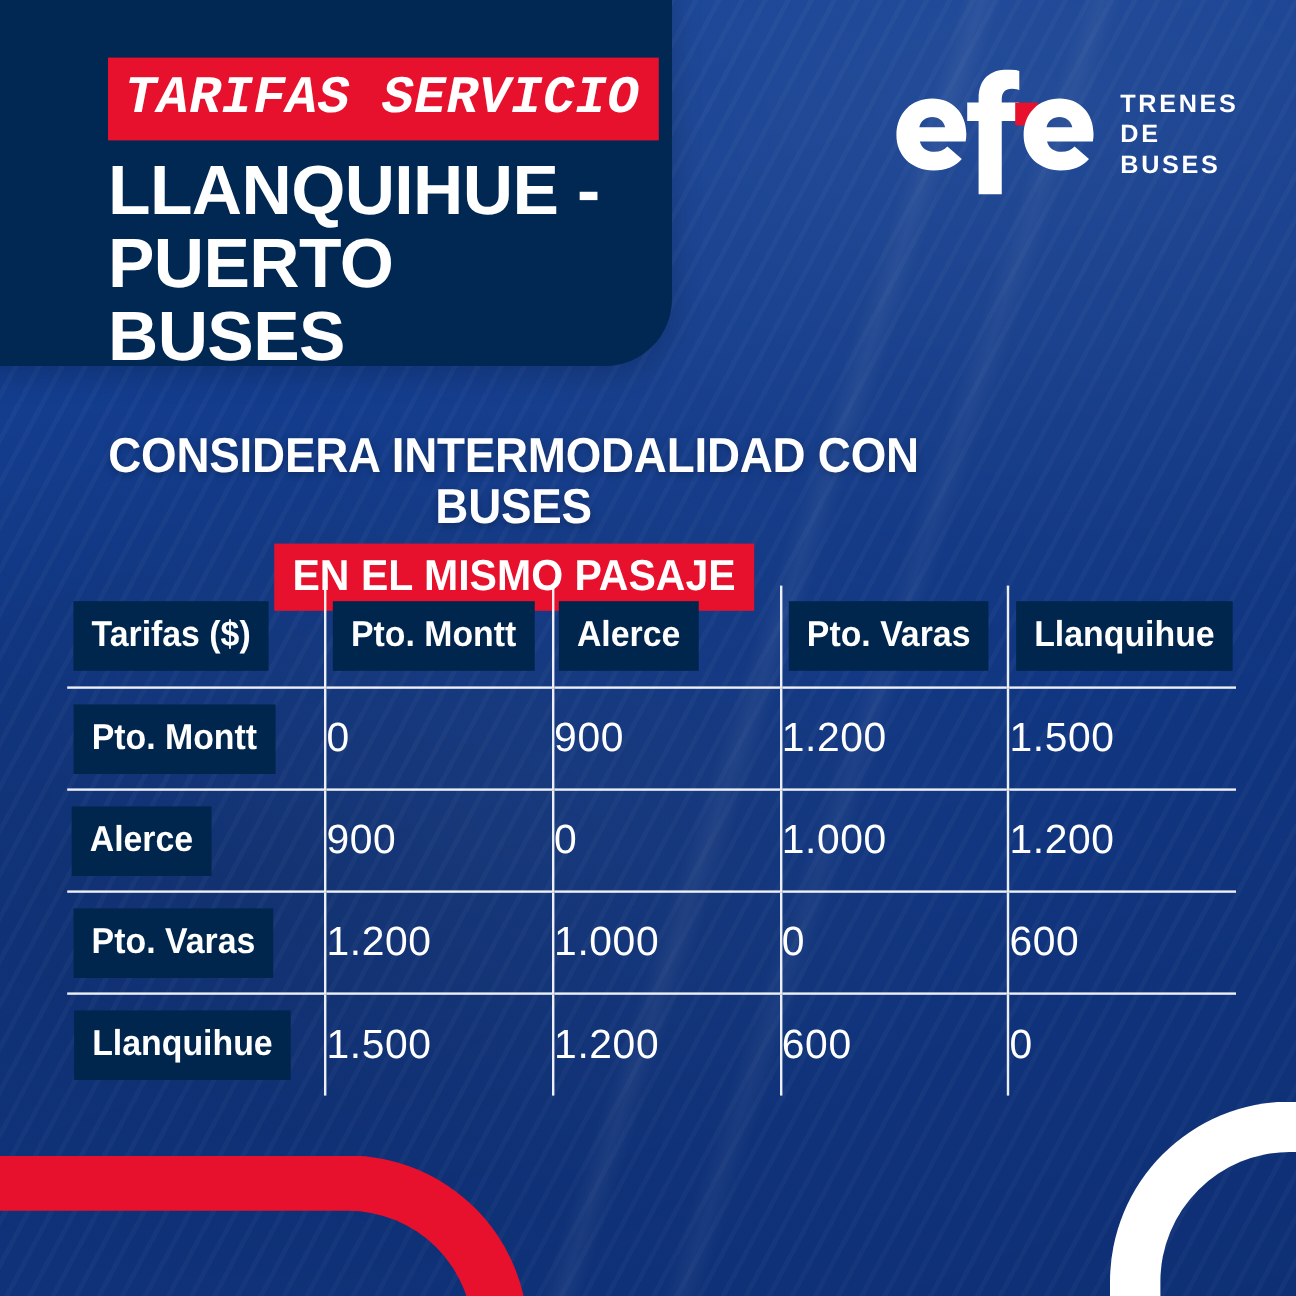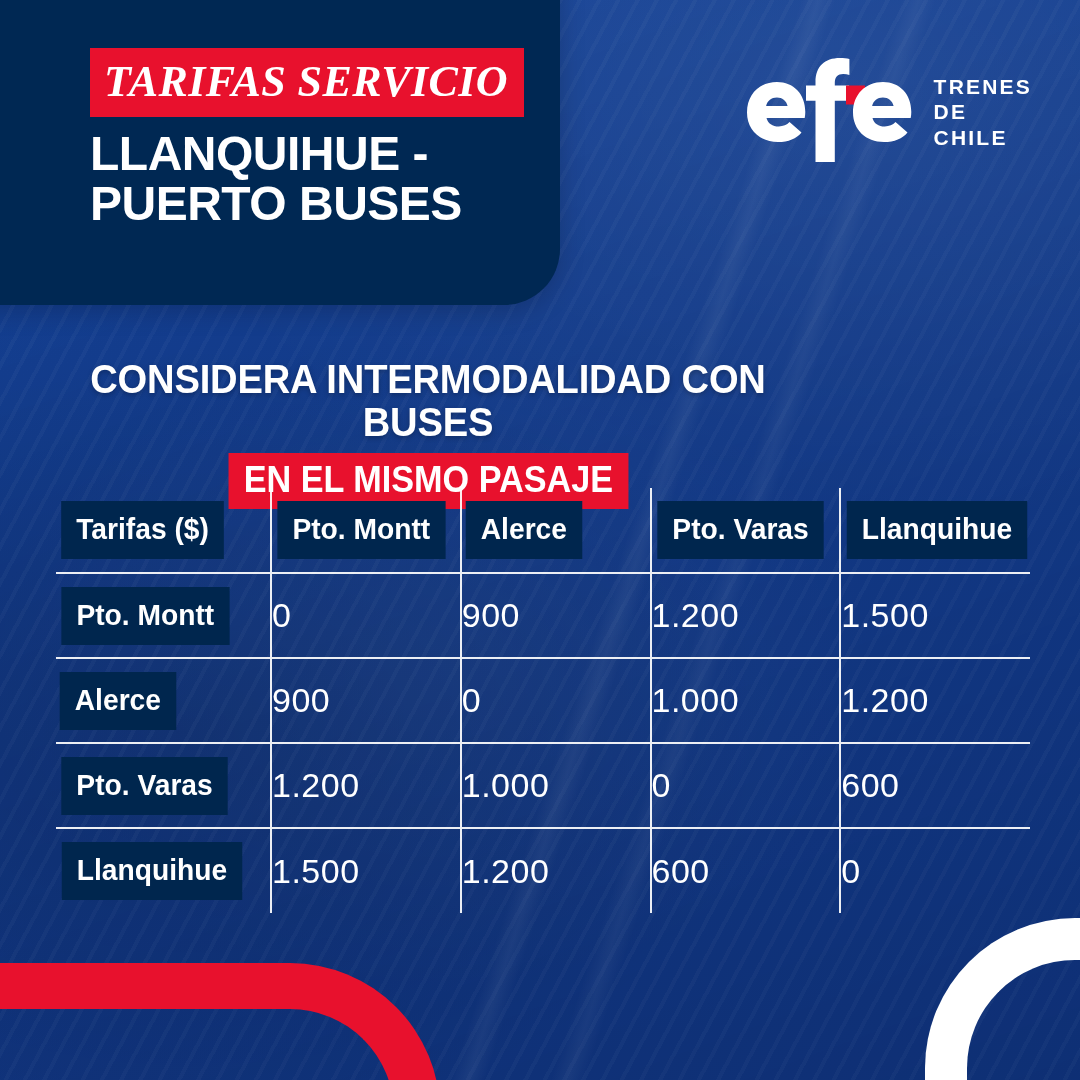--- a/index.html
+++ b/index.html
@@ -79,27 +79,27 @@
     display: inline-block;
     background: #e8112d;
     color: #ffffff;
     font-style: italic;
     font-weight: 900;
     font-size: 44px;
     letter-spacing: 0.4px;
     line-height: 1;
     padding: 12px 16px 13px 14px;
     white-space: nowrap;
-    font-family: Liberation Serif, serif;
+    font-family: Liberation Mono, monospace;
   }
 
   .title-main {
     color: #ffffff;
     font-weight: 900;
-    font-size: 48px;
+    font-size: 58px;
     line-height: 1.05;
     letter-spacing: -0.5px;
     margin-top: 12px;
     font-family: "Liberation Sans", sans-serif;
   }
   .title-main .line { display: block; }
 
   
   .logo {
     position: absolute;
@@ -263,21 +263,21 @@
         <path fill="#ffffff" d="M96 0c-15.4 0-24.5 8.3-24.5 24.2v3.3H62v15.3h9.5V104h19.3V42.8h14.3V27.5H90.8v-2.6c0-6 2.9-9 8.4-9 2.3 0 4.4.4 6.2 1.1V1.1C102.7.3 99.5 0 96 0z"></path>
 
         <rect x="102" y="27.5" width="19" height="19" fill="#e8112d"></rect>
 
         <path fill="#ffffff" d="M139 24c-17.5 0-30 12.4-30 30.5C109 71.6 121.6 84 140 84c10.4 0 18.6-3.6 23.5-9.6l-12-10.3c-2.7 2.9-6.3 4.4-10.7 4.4-6.4 0-10.8-3.1-12.3-8.6h38.2c.4-2 .6-4.1.6-6C167.3 36 155.6 24 139 24zm-10.9 24c1.4-5.3 5.3-8.4 10.8-8.4 5.4 0 9.3 3.1 10.7 8.4h-21.5z"></path>
       </svg>
     </div>
     <div class="logo-words">
       <span>TRENES</span>
       <span>DE</span>
-      <span>CHILE</span>
+      <span>BUSES</span>
     </div>
   </div>
 
   <div class="subtitle-wrap">
     <div class="subtitle-1">CONSIDERA INTERMODALIDAD CON BUSES</div>
     <div class="subtitle-2">EN EL MISMO PASAJE</div>
   </div>
 
   <div class="fare-table">
     <table>

